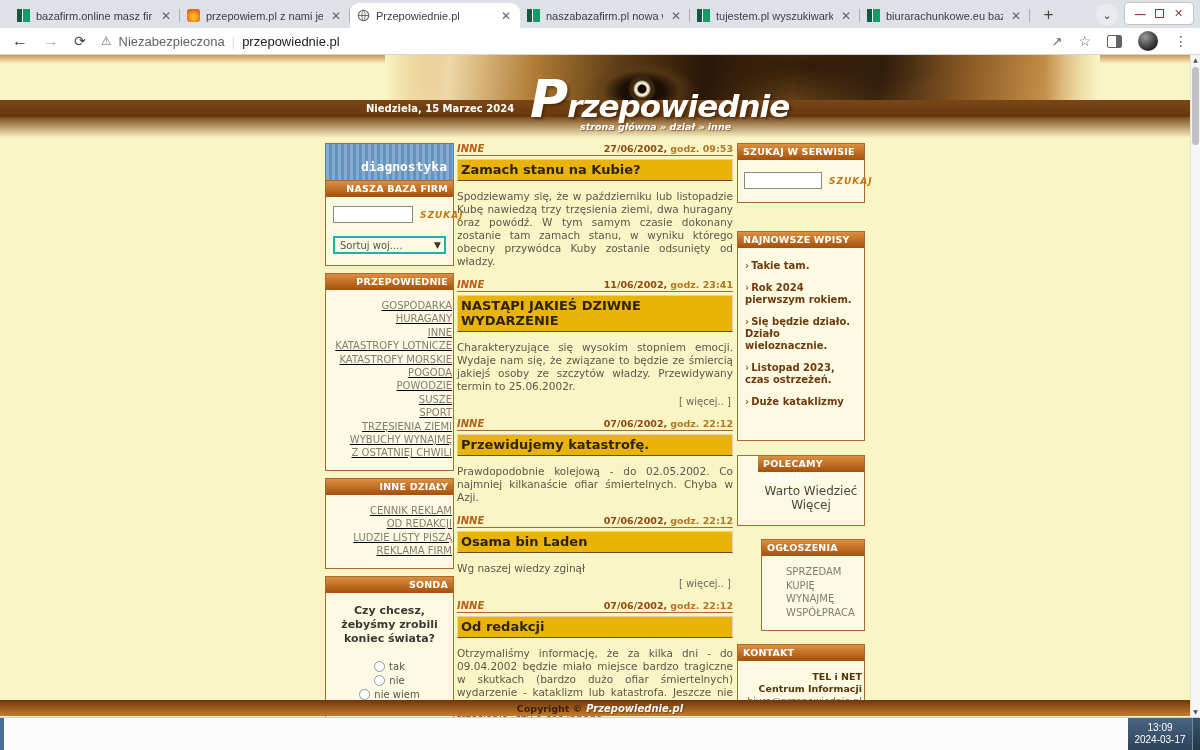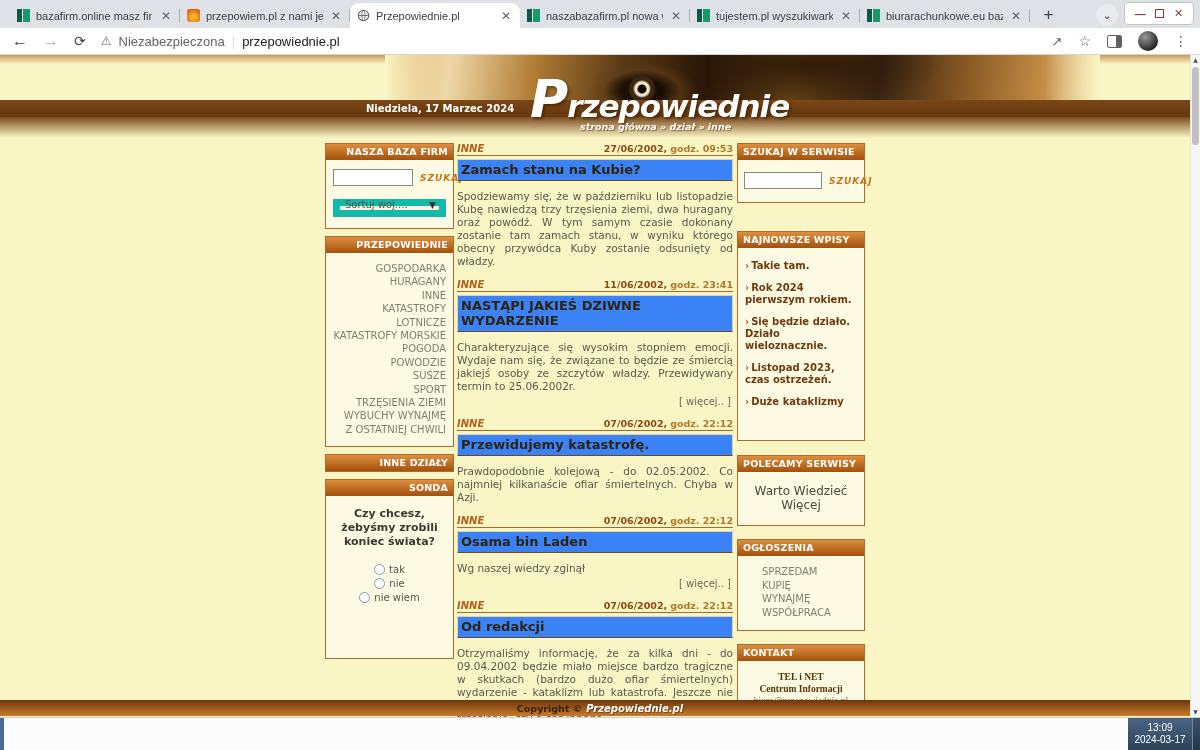--- a/index.html
+++ b/index.html
@@ -82,54 +82,54 @@
   .col-left .box-h { text-align:right; }
 
   .banner { height:37px; background:repeating-linear-gradient(90deg,#85ACD0 0 3px,#6792BC 3px 6px);
             border:1px solid #AE6A2C; border-bottom:none; color:#fff; font-weight:bold; font-size:13px;
             text-align:right; padding:15px 6px 0 0; font-family:"DejaVu Sans Mono",monospace; letter-spacing:0; }
 
   .firm-body { padding:9px 7px 11px; }
   .search-row { display:flex; align-items:center; gap:7px; }
   .tiny-input { width:80px; height:17px; border:1px solid #8A8A7A; background:#fff; outline:none; padding:0 2px; font-size:10px; }
   .search-btn { color:#C87516; font-size:9px; font-weight:bold; font-style:italic; letter-spacing:1px; }
-  .select { margin-top:13px; height:18px; border:7px solid #14b8a6; display:flex; align-items:flex-end;
+  .select { margin-top:13px; height:18px; border:2px solid #14b8a6; display:flex; align-items:center;
             justify-content:space-between; padding:0 3px 0 5px; font-size:10px; color:#55544A; background:#FDFAE3; }
   .select-chevron { font-size:9px; color:#333; }
 
-  .cat-list { padding:9px 7px 10px; text-align:right; }
+  .cat-list { padding:9px 1px 10px; text-align:right;text-decoration:underline; }
   .cat-item { font-size:10px; color:#807E70; line-height:13.4px; }
 
   .poll-body { padding:11px 5px 10px; text-align:center; }
   .poll-q { font-size:11px; font-weight:bold; color:#3A3830; line-height:14px; }
   .poll-opts { margin-top:15px; }
   .poll-opt { display:flex; align-items:center; justify-content:center; gap:4px; font-size:10px;
               color:#55544A; margin-bottom:3px; }
   .radio { width:11px; height:11px; border:1px solid #8A98A8; border-radius:50%; background:#fff; flex:none; }
 
   .article { margin-bottom:11px; }
   .art-meta { display:flex; justify-content:space-between; align-items:flex-end;
               border-bottom:1px solid #A86A2C; padding-bottom:1px; }
   .art-cat { color:#B4611C; font-style:italic; font-weight:bold; font-size:10px; }
   .art-when { font-size:9.5px; }
   .art-date { color:#8E4A10; font-weight:bold; }
   .art-time { color:#B07828; font-weight:bold; }
-  .art-title { margin-top:3px; background:#3b82f6; border:1px solid #E2D2AA; border-bottom:1px solid #6A4A22;
+  .art-title { margin-top:3px; background:#eab308; border:1px solid #E2D2AA; border-bottom:1px solid #6A4A22;
                padding:2px 3px 3px; font-size:13px; font-weight:bold; color:#2E2410; }
   .art-body { margin-top:9px; font-size:10.5px; color:#5A584C; text-align:justify; line-height:13px; }
   .art-more { text-align:right; font-size:10px; color:#6A685C; margin-top:3px; padding-right:2px; }
 
   .rs-search { padding:12px 6px 13px; display:flex; align-items:center; gap:7px; }
   .rs-search .tiny-input { width:78px; }
   .latest-body { padding:12px 7px 22px; }
   .latest-item { font-size:10px; font-weight:bold; color:#6E3A0E; margin-bottom:10px; line-height:12px; }
   .latest-item .arrow { color:#A85A1A; margin-right:2px; }
   .promo-body { padding:12px 3px 13px; font-size:12px; color:#4A483C; text-align:center; }
   .ads-body { padding:9px 24px 11px; font-size:10px; color:#807E70; line-height:13.5px; }
-  .contact-body { padding:10px 2px 3px; text-align:center; font-size:9.5px; line-height:12px;font-family:Liberation Serif, serif; }
+  .contact-body { padding:10px 2px 3px; text-align:right; font-size:9.5px; line-height:12px; }
   .contact-b { font-weight:bold; color:#5A3208; }
   .contact-email { color:#8A6A3A; }
 
   .site-footer { position:absolute; left:0; top:645px; width:100%; height:16px;
                  background:linear-gradient(#6B370D,#C97A2A); display:flex; justify-content:center;
                  align-items:center; gap:4px; }
   .copyright-label { color:#3A1E04; font-weight:bold; font-size:9.5px; }
   .copyright-site { color:#fff; font-weight:bold; font-style:italic; font-size:10px;
                     text-shadow:1px 1px 1px rgba(0,0,0,0.35); }
 
@@ -211,28 +211,31 @@
     <span class="icon-panel"></span>
     <span class="avatar"></span>
     <span class="icon-menu">⋮</span>
   </div>
 </div>
 
 <div class="page">
   <div class="top-fade"></div>
   <div class="hero-photo"></div>
   <div class="date-bar"></div>
-  <div class="date-text">Niedziela, 17 Marzec 2024</div>
+  <div class="date-text">Niedziela, 15 Marzec 2024</div>
   <div class="fade-strip"></div>
   <div class="logo"><span class="logo-p">P</span><span>rzepowiednie</span></div>
   <div class="breadcrumb">strona główna » dział » inne</div>
 
   <div class="content">
 
     <div class="col-left">
+      <div class="banner">
+        <span>diagnostyka</span>
+      </div>
       <div class="box">
         <div class="box-h">NASZA BAZA FIRM</div>
         <div class="firm-body">
           <div class="search-row">
             <input class="tiny-input" style="">
             <span class="search-btn">SZUKAJ</span>
           </div>
           <div class="select">
             <span>Sortuj woj....</span>
             <span class="select-chevron">▼</span>
@@ -251,20 +254,26 @@
           <div class="cat-item">POWODZIE</div>
           <div class="cat-item">SUSZE</div>
           <div class="cat-item">SPORT</div>
           <div class="cat-item">TRZĘSIENIA ZIEMI</div>
           <div class="cat-item">WYBUCHY WYNAJMĘ</div>
           <div class="cat-item">Z OSTATNIEJ CHWILI</div>
         </div>
       </div>
       <div class="box">
         <div class="box-h">INNE DZIAŁY</div>
+        <div class="cat-list">
+          <div class="cat-item">CENNIK REKLAM</div>
+          <div class="cat-item">OD REDAKCJI</div>
+          <div class="cat-item">LUDZIE LISTY PISZĄ</div>
+          <div class="cat-item">REKLAMA FIRM</div>
+        </div>
       </div>
       <div class="box" style="height:180px; overflow:hidden; margin-bottom:0;">
         <div class="box-h">SONDA</div>
         <div class="poll-body">
           <div class="poll-q">Czy chcesz, żebyśmy zrobili koniec świata?</div>
           <div class="poll-opts">
             <div class="poll-opt">
               <span class="radio"></span>
               <span>tak</span>
             </div>
@@ -345,25 +354,25 @@
       <div class="box" style="margin-bottom:14px;margin-top:28px;">
         <div class="box-h">NAJNOWSZE WPISY</div>
         <div class="latest-body">
           <div class="latest-item"><span class="arrow">›</span><span>Takie tam.</span></div>
           <div class="latest-item"><span class="arrow">›</span><span>Rok 2024 pierwszym rokiem.</span></div>
           <div class="latest-item"><span class="arrow">›</span><span>Się będzie działo. Działo wieloznacznie.</span></div>
           <div class="latest-item"><span class="arrow">›</span><span>Listopad 2023, czas ostrzeżeń.</span></div>
           <div class="latest-item"><span class="arrow">›</span><span>Duże kataklizmy</span></div>
         </div>
       </div>
-      <div class="box" style="margin-bottom:13px;">
+      <div class="box" style="margin-bottom:13px;padding-left:20px;">
         <div class="box-h">POLECAMY SERWISY</div>
         <div class="promo-body">Warto Wiedzieć Więcej</div>
       </div>
-      <div class="box" style="margin-bottom:13px;">
+      <div class="box" style="margin-bottom:13px;margin-left:24px;">
         <div class="box-h">OGŁOSZENIA</div>
         <div class="ads-body">
           <div>SPRZEDAM</div>
           <div>KUPIĘ</div>
           <div>WYNAJMĘ</div>
           <div>WSPÓŁPRACA</div>
         </div>
       </div>
       <div class="box" style="margin-bottom:13px;">
         <div class="box-h">KONTAKT</div>

